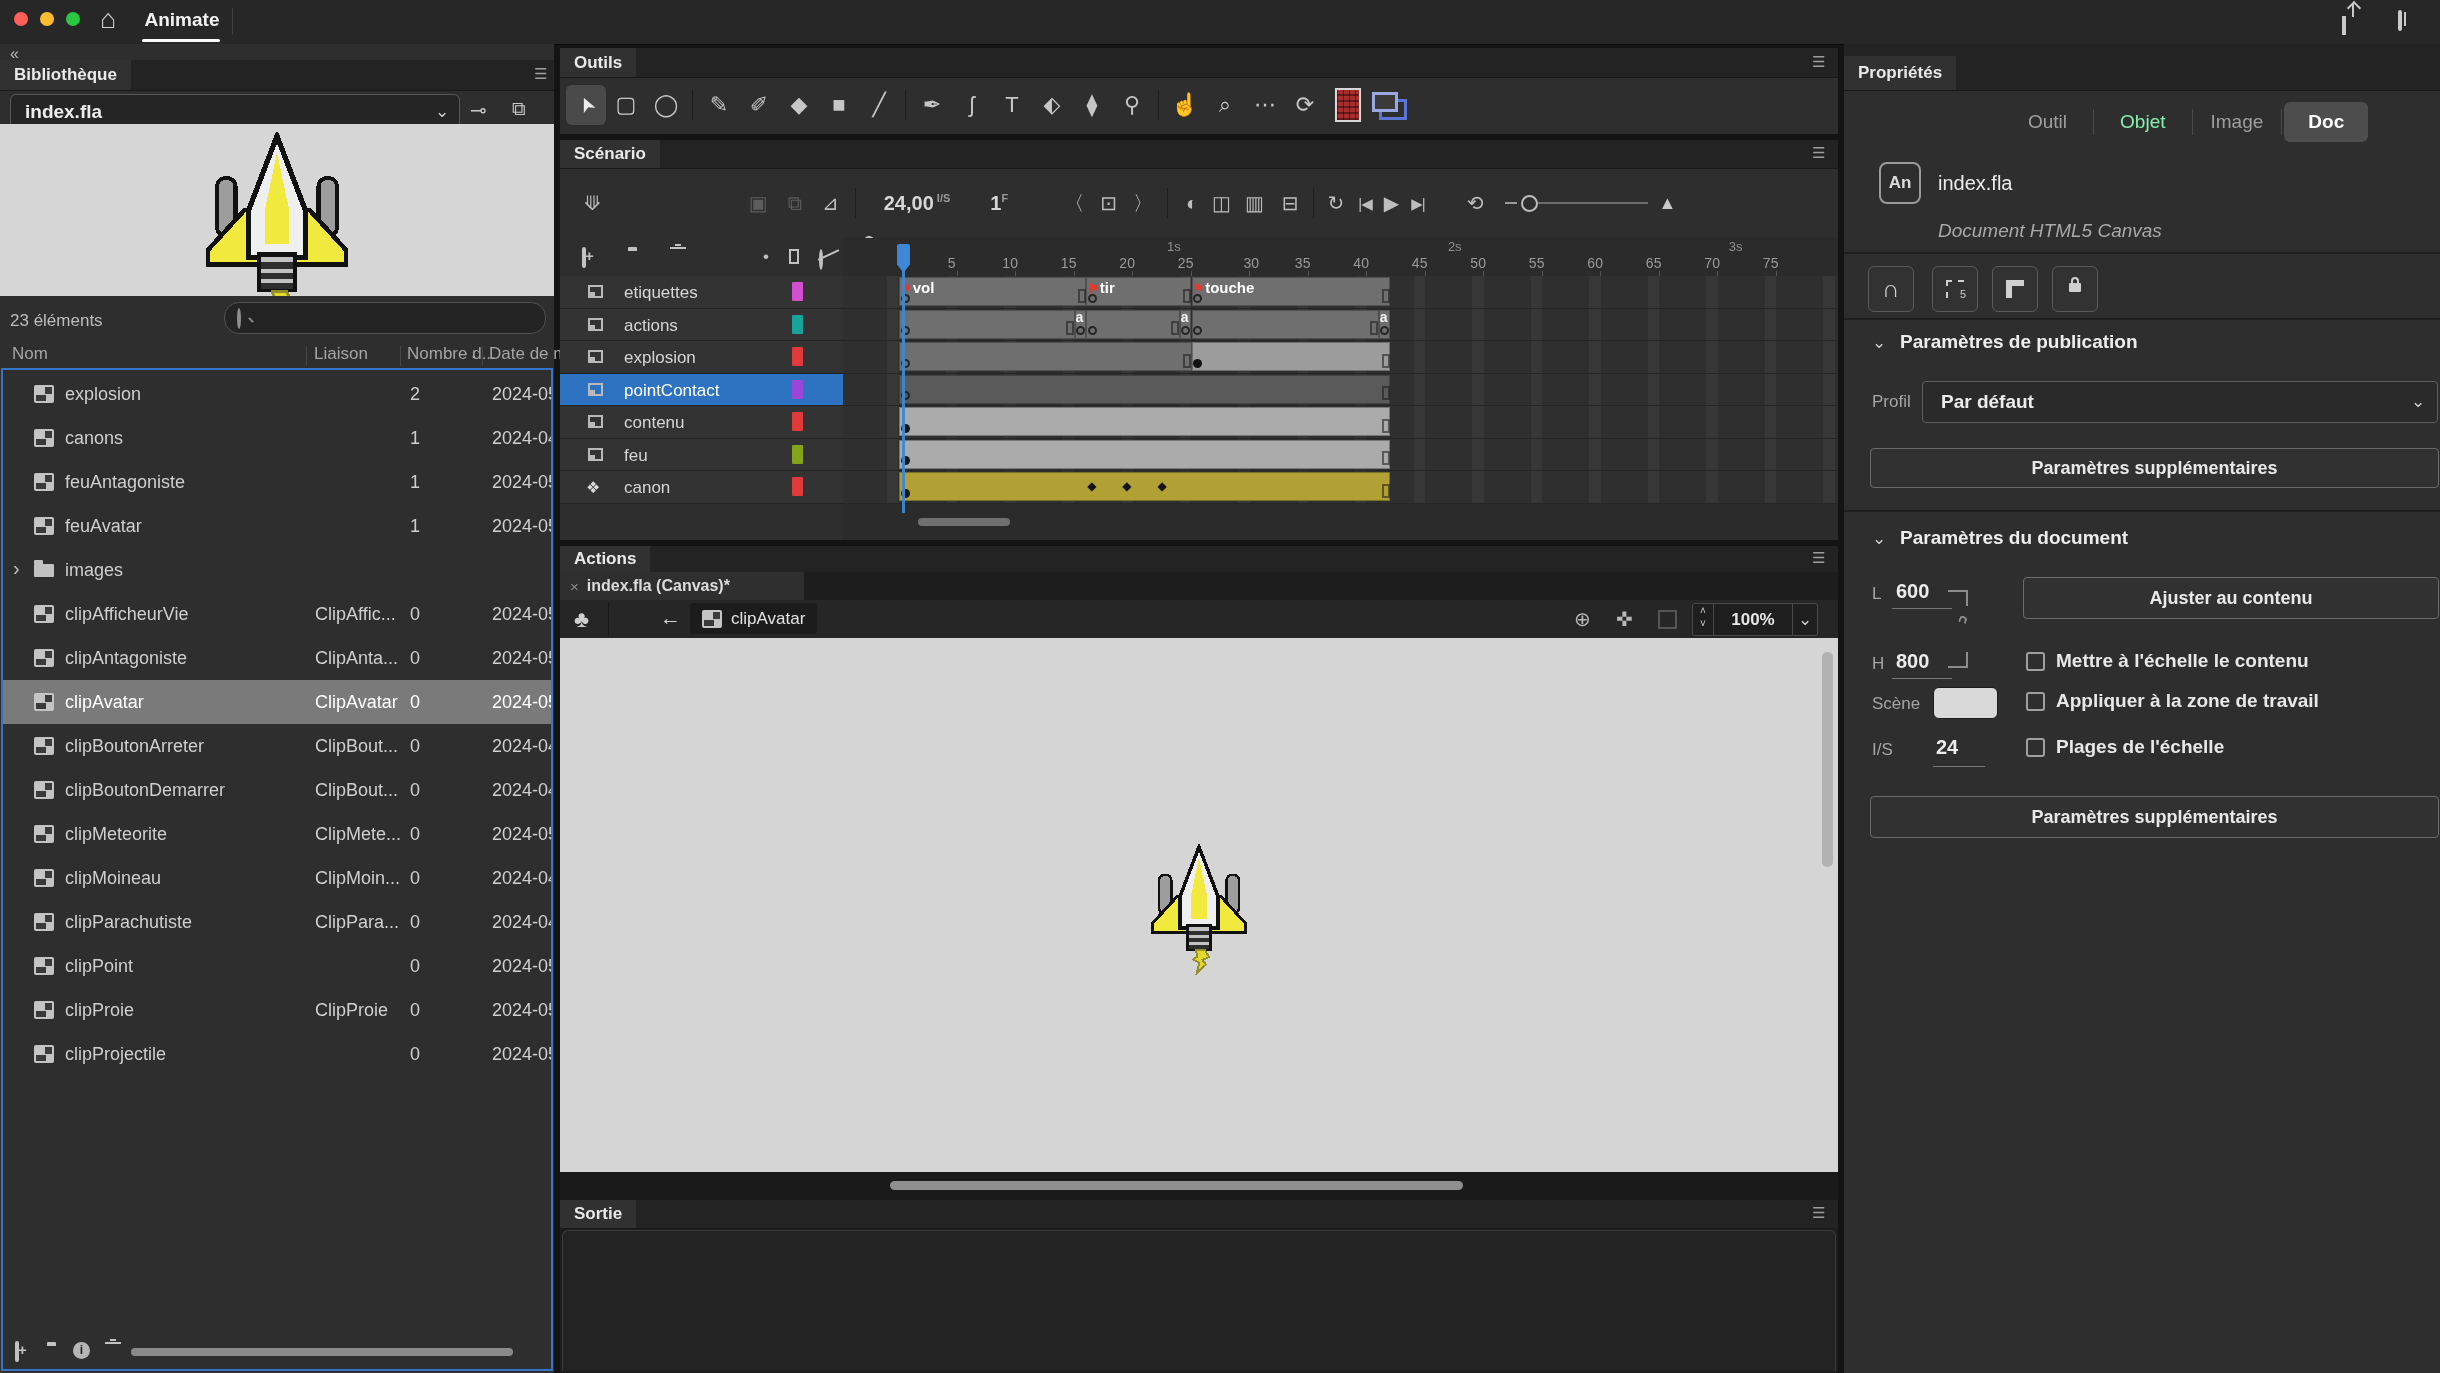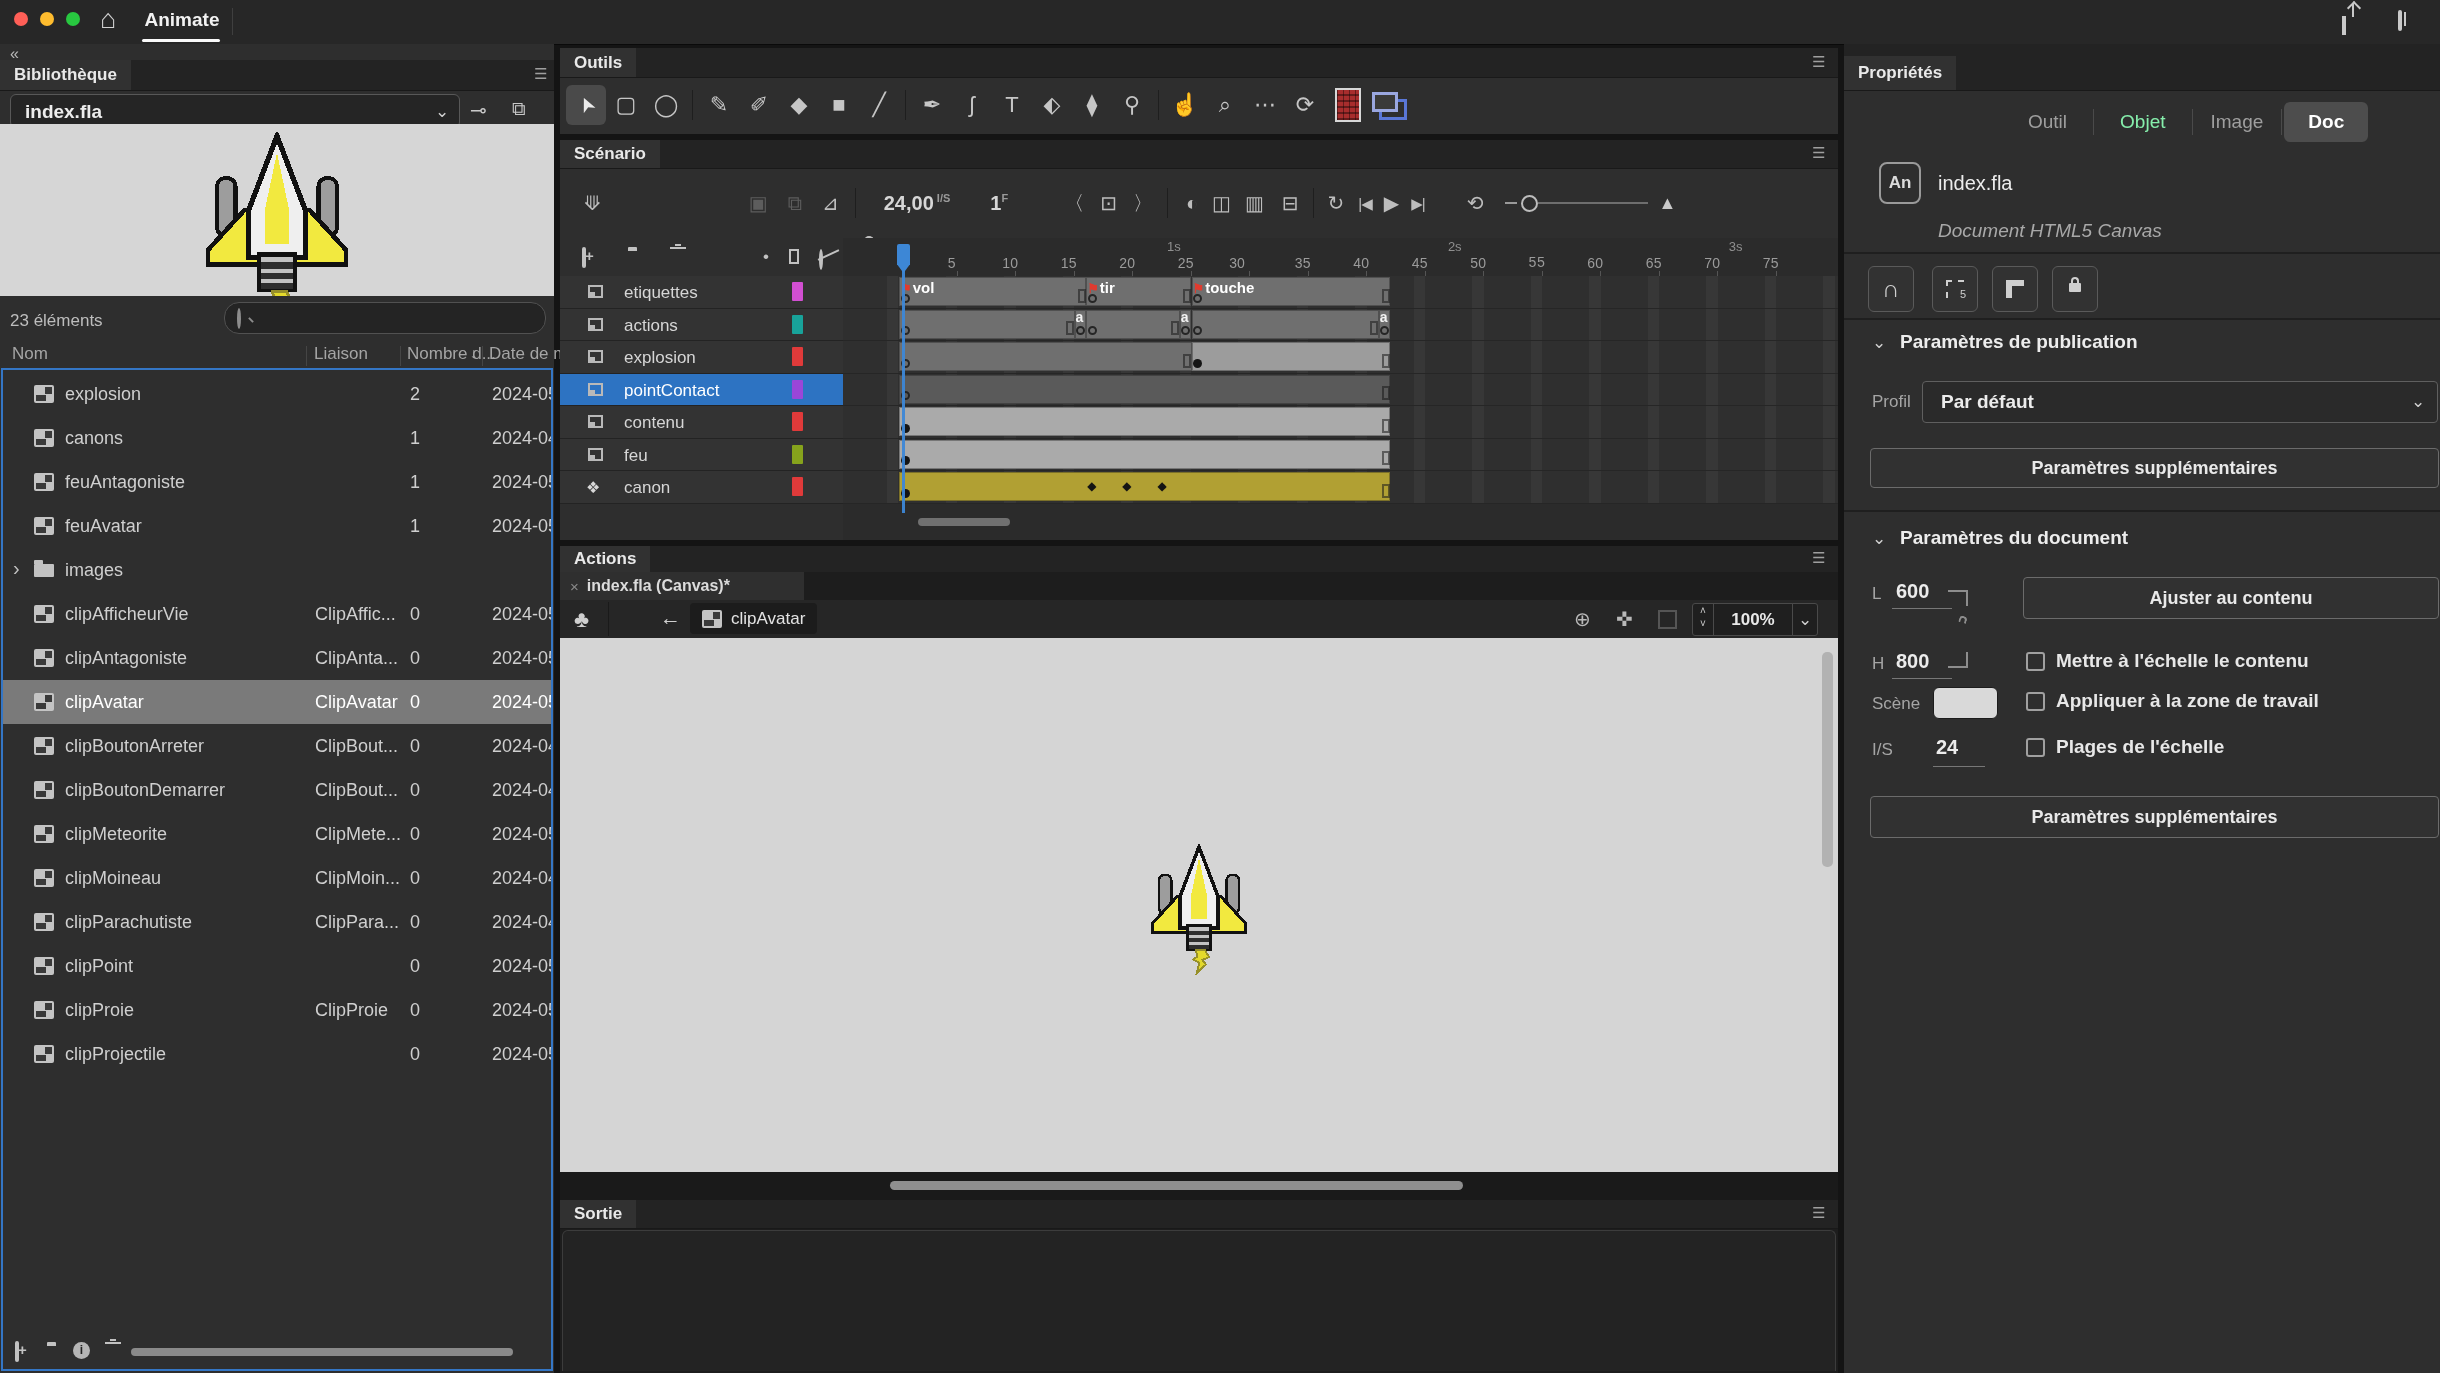--- a/index.html
+++ b/index.html
@@ -339,31 +339,31 @@
         <span style="position: absolute; top: 17px; left: 93.65px; width: 30px; text-align: center; font-size: 14px; color: rgb(155, 155, 155);">5</span>
         <span style="position: absolute; top: 33px; left: 113.5px; width: 1px; height: 5px; background: rgb(85, 85, 85);"></span>
         <span style="position: absolute; top: 17px; left: 152.15px; width: 30px; text-align: center; font-size: 14px; color: rgb(155, 155, 155);">10</span>
         <span style="position: absolute; top: 33px; left: 172px; width: 1px; height: 5px; background: rgb(85, 85, 85);"></span>
         <span style="position: absolute; top: 17px; left: 210.65px; width: 30px; text-align: center; font-size: 14px; color: rgb(155, 155, 155);">15</span>
         <span style="position: absolute; top: 33px; left: 230.5px; width: 1px; height: 5px; background: rgb(85, 85, 85);"></span>
         <span style="position: absolute; top: 17px; left: 269.15px; width: 30px; text-align: center; font-size: 14px; color: rgb(155, 155, 155);">20</span>
         <span style="position: absolute; top: 33px; left: 289px; width: 1px; height: 5px; background: rgb(85, 85, 85);"></span>
         <span style="position: absolute; top: 17px; left: 327.65px; width: 30px; text-align: center; font-size: 14px; color: rgb(155, 155, 155);">25</span>
         <span style="position: absolute; top: 33px; left: 347.5px; width: 1px; height: 5px; background: rgb(85, 85, 85);"></span>
-        <span style="position: absolute; top: 17px; left: 386.15px; width: 30px; text-align: left; font-size: 14px; color: rgb(155, 155, 155);">30</span>
+        <span style="position: absolute; top: 17px; left: 386.15px; width: 30px; text-align: right; font-size: 14px; color: rgb(155, 155, 155);">30</span>
         <span style="position: absolute; top: 33px; left: 406px; width: 1px; height: 5px; background: rgb(85, 85, 85);"></span>
         <span style="position: absolute; top: 17px; left: 444.65px; width: 30px; text-align: center; font-size: 14px; color: rgb(155, 155, 155);">35</span>
         <span style="position: absolute; top: 33px; left: 464.5px; width: 1px; height: 5px; background: rgb(85, 85, 85);"></span>
         <span style="position: absolute; top: 17px; left: 503.15px; width: 30px; text-align: center; font-size: 14px; color: rgb(155, 155, 155);">40</span>
         <span style="position: absolute; top: 33px; left: 523px; width: 1px; height: 5px; background: rgb(85, 85, 85);"></span>
         <span style="position: absolute; top: 17px; left: 561.65px; width: 30px; text-align: center; font-size: 14px; color: rgb(155, 155, 155);">45</span>
         <span style="position: absolute; top: 33px; left: 581.5px; width: 1px; height: 5px; background: rgb(85, 85, 85);"></span>
         <span style="position: absolute; top: 17px; left: 620.15px; width: 30px; text-align: center; font-size: 14px; color: rgb(155, 155, 155);">50</span>
         <span style="position: absolute; top: 33px; left: 640px; width: 1px; height: 5px; background: rgb(85, 85, 85);"></span>
-        <span style="position: absolute; top: 17px; left: 678.65px; width: 30px; text-align: center; font-size: 14px; color: rgb(155, 155, 155); font-family: Liberation Mono, monospace;">55</span>
+        <span style="position: absolute; top: 17px; left: 678.65px; width: 30px; text-align: center; font-size: 14px; color: rgb(155, 155, 155);">55</span>
         <span style="position: absolute; top: 33px; left: 698.5px; width: 1px; height: 5px; background: rgb(85, 85, 85);"></span>
         <span style="position: absolute; top: 17px; left: 737.15px; width: 30px; text-align: center; font-size: 14px; color: rgb(155, 155, 155);">60</span>
         <span style="position: absolute; top: 33px; left: 757px; width: 1px; height: 5px; background: rgb(85, 85, 85);"></span>
         <span style="position: absolute; top: 17px; left: 795.65px; width: 30px; text-align: center; font-size: 14px; color: rgb(155, 155, 155);">65</span>
         <span style="position: absolute; top: 33px; left: 815.5px; width: 1px; height: 5px; background: rgb(85, 85, 85);"></span>
         <span style="position: absolute; top: 17px; left: 854.15px; width: 30px; text-align: center; font-size: 14px; color: rgb(155, 155, 155);">70</span>
         <span style="position: absolute; top: 33px; left: 874px; width: 1px; height: 5px; background: rgb(85, 85, 85);"></span>
         <span style="position: absolute; top: 17px; left: 912.65px; width: 30px; text-align: center; font-size: 14px; color: rgb(155, 155, 155);">75</span>
         <span style="position: absolute; top: 33px; left: 932.5px; width: 1px; height: 5px; background: rgb(85, 85, 85);"></span>
       </div>

